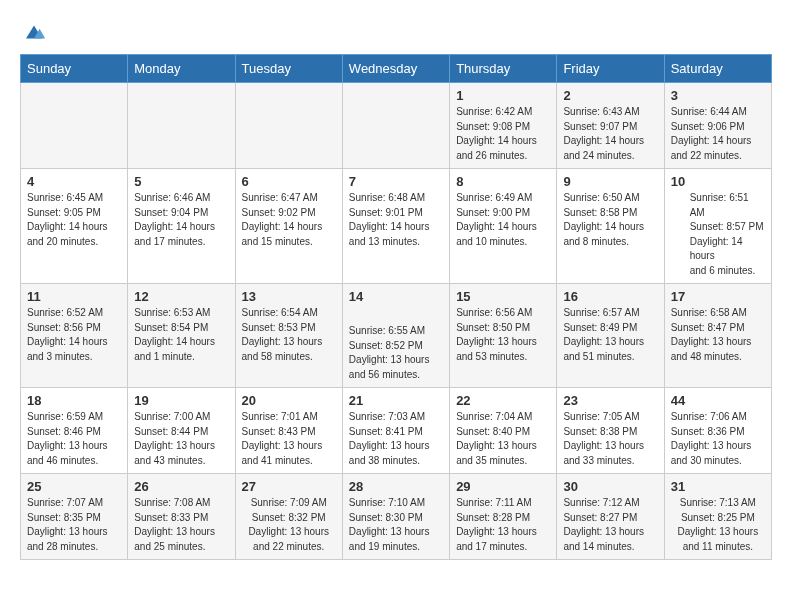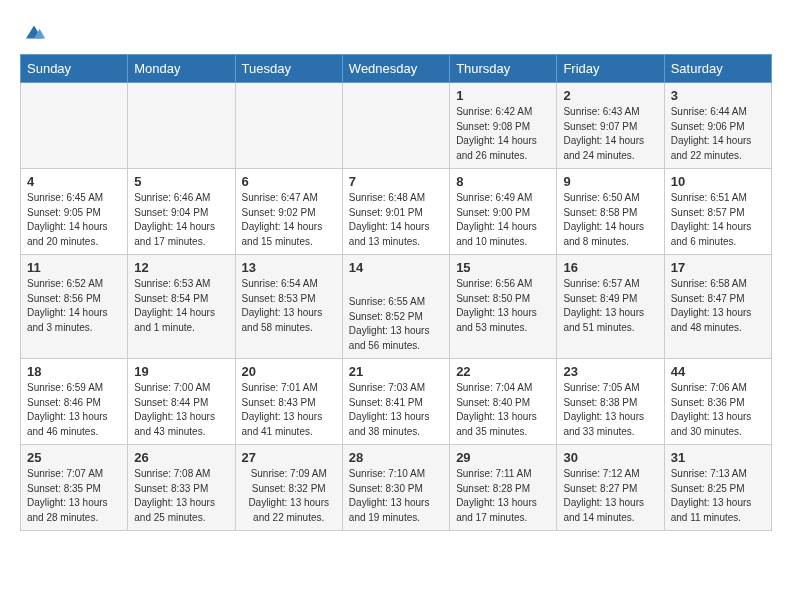--- a/index.html
+++ b/index.html
@@ -194,21 +194,21 @@
         </td>
         <td>
           <div class="day-number">9</div>
           <div class="day-info" style="white-space: pre-line;">Sunrise: 6:50 AM
 Sunset: 8:58 PM
 Daylight: 14 hours
 and 8 minutes.</div>
         </td>
         <td>
           <div class="day-number">10</div>
-          <div class="day-info" style="white-space: pre-line;">Sunrise: 6:51 AM
+          <div class="day-info" style="white-space: pre-line; margin-left: 19px;">Sunrise: 6:51 AM
 Sunset: 8:57 PM
 Daylight: 14 hours
 and 6 minutes.</div>
         </td>
       </tr>
       <tr>
         <td>
           <div class="day-number">11</div>
           <div class="day-info" style="white-space: pre-line;">Sunrise: 6:52 AM
 Sunset: 8:56 PM
@@ -347,20 +347,20 @@
         </td>
         <td>
           <div class="day-number">30</div>
           <div class="day-info" style="white-space: pre-line;">Sunrise: 7:12 AM
 Sunset: 8:27 PM
 Daylight: 13 hours
 and 14 minutes.</div>
         </td>
         <td>
           <div class="day-number">31</div>
-          <div class="day-info" style="white-space: pre-line;">Sunrise: 7:13 AM
+          <div class="day-info" style="white-space: pre-line; text-align: center;">Sunrise: 7:13 AM
 Sunset: 8:25 PM
 Daylight: 13 hours
 and 11 minutes.</div>
         </td>
       </tr>
     </tbody>
 </table>
 
 </body></html>

